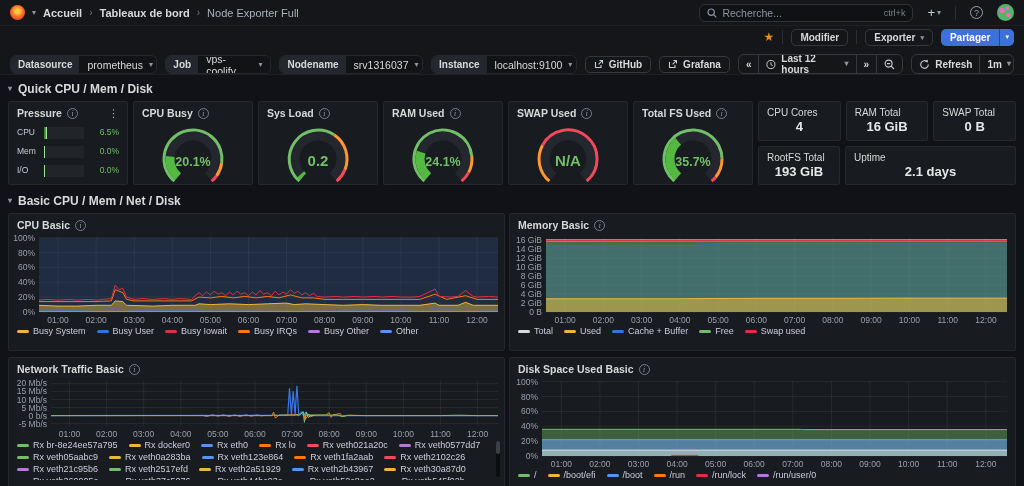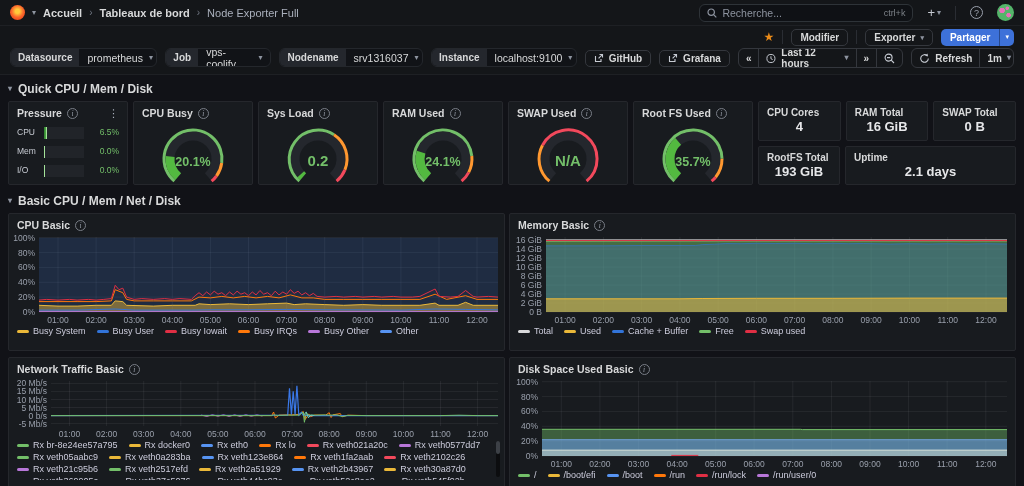--- a/index.html
+++ b/index.html
@@ -21,21 +21,21 @@
   .plusbtn{display:flex;align-items:center;gap:2px;color:#c7cbd3;font-size:13px;cursor:pointer}
   .qicon{border:1.2px solid #9aa0ac;border-radius:50%;width:13px;height:13px;font-size:9px;display:flex;align-items:center;justify-content:center;color:#9aa0ac}
   .avatar{width:17px;height:17px;border-radius:50%;background:radial-gradient(circle at 30% 38%,#e86fb9 0 2.5px,transparent 3px),radial-gradient(circle at 68% 66%,#e86fb9 0 2px,transparent 2.5px),radial-gradient(circle at 60% 25%,#e86fb9 0 1.5px,transparent 2px),#54b56a}
   .subbar{height:22px;background:#141619;display:flex;align-items:center;justify-content:flex-end;padding:0 10px;gap:8px}
   .star{color:#eb8b18;font-size:12px;line-height:1}
   .btn{display:inline-flex;align-items:center;gap:5px;height:17px;padding:0 8px;border:1px solid #34373d;border-radius:5px;background:transparent;color:#d8d9da;font-size:10px;font-weight:700;cursor:pointer;white-space:nowrap}
   .btn .caret{font-size:7px}
   .btn-blue{display:inline-flex;height:17px;border-radius:5px;overflow:hidden;cursor:pointer}
   .btn-blue .main{background:#3d71d9;color:#fff;font-size:10px;font-weight:700;display:flex;align-items:center;padding:0 9px}
   .btn-blue .dd{background:#3d71d9;border-left:1px solid rgba(0,0,0,.35);display:flex;align-items:center;padding:0 5px;color:#fff;font-size:7px}
-  .toolbar{height:27px;background:#141619;border-bottom:1px solid #1e2024;display:flex;align-items:flex-start;padding:0 10px;gap:8px}
+  .toolbar{height:27px;background:#141619;border-bottom:1px solid #1e2024;display:flex;align-items:flex-end;padding:0 10px;gap:8px}
   .vars{display:flex;gap:8px}
   .vchip{display:flex;align-items:stretch;height:19px;border-radius:6px;overflow:hidden;background:#111317;border:1px solid #24272c;cursor:pointer}
   .vchip .vl{background:#24272d;color:#d8d9da;display:flex;align-items:center;padding:0 7px;font-size:10px;font-weight:700}
   .vchip .vv{display:flex;align-items:center;gap:6px;padding:0 8px;color:#d8d9da;font-size:10.5px}
   .tb-right{margin-left:auto;display:flex;align-items:center;gap:8px}
   .seg-group{display:flex;align-items:stretch;height:20px;border:1px solid #34373d;border-radius:6px;overflow:hidden}
   .seg{display:flex;align-items:center;gap:5px;padding:0 7px;border-right:1px solid #34373d;color:#d8d9da;font-size:10px;font-weight:700;cursor:pointer}
   .seg:last-child{border-right:none}
   .icon-svg{display:block}
   .dash{padding:4px 8px 0}
@@ -52,21 +52,21 @@
   .gval{fill:#73bf69;font-weight:700;font-family:"Liberation Sans",sans-serif}
   .press-rows{padding:6px 8px 0}
   .prow{display:flex;align-items:flex-start;gap:5px;height:13px;margin-bottom:6px}
   .prow .pl{width:22px;font-size:8.5px;color:#c7cbd3;text-align:left}
   .pbar{flex:1;height:12px;background:#212429;position:relative;overflow:hidden}
   .pfill{position:absolute;left:0;top:0;bottom:0;background:linear-gradient(90deg,#2f7d2f,#4fae46);border-right:1.5px solid #a4e39a}
   .pv{width:30px;font-size:8.5px;color:#73bf69;text-align:right}
   .stats-cluster{display:flex;flex-direction:column;gap:5px;flex:1}
   .stats-row{display:flex;gap:5px;flex:1}
   .stat{flex:1;display:flex;flex-direction:column}
-  .stat .sl{font-size:10px;font-weight:700;color:#d8d9da;padding:5px 8px 0}
+  .stat .sl{font-size:10px;font-weight:400;color:#d8d9da;padding:5px 8px 0}
   .stat .sv{flex:1;display:flex;align-items:center;justify-content:center;font-size:13px;font-weight:700;color:#e6e7e9;padding-bottom:4px}
   .r2{display:flex;gap:4px;margin-top:3px;margin-bottom:6px}
   .cpanel-l{width:497px;height:138px;display:flex;flex-direction:column}
   .cpanel-r{flex:1;height:138px;display:flex;flex-direction:column}
   .chart-host{width:100%}
   .h92{height:92px}
   .h62{height:62px}
   .grid{stroke:rgba(204,204,220,0.08);stroke-width:1}
   .tick{fill:#9aa0ac;font-size:8.5px;font-family:"Liberation Sans",sans-serif}
   .legend{display:flex;flex-wrap:wrap;column-gap:11px;row-gap:2px;padding:1px 8px 3px;overflow:hidden}
@@ -301,21 +301,21 @@
           <svg width="118" height="62">
             <path d="M44.2,55.6 A23,23 0 1 1 73.8,55.6" fill="none" stroke="#24272d" stroke-width="9"></path>
             <path d="M40.4,60.2 A29,29 0 0 1 33.5,24.2" fill="none" stroke="#ff9830" stroke-width="3"></path>
             <path d="M33.5,24.2 A29,29 0 1 1 77.6,60.2" fill="none" stroke="#f2495c" stroke-width="3"></path>
             <text x="59" y="45" class="gval" text-anchor="middle" font-size="15">N/A</text>
           </svg>
         </div>
     </div>
     <div class="panel gpanel">
       <div class="ph">
-          <span class="pt">Root FS Used</span>
+          <span class="pt">Total FS Used</span>
           <span class="info">i</span>
         </div>
       <div class="ghost">
           <svg width="118" height="62">
             <path d="M44.2,55.6 A23,23 0 1 1 73.8,55.6" fill="none" stroke="#24272d" stroke-width="9"></path>
             <path d="M40.4,60.2 A29,29 0 1 1 88.0,37.8" fill="none" stroke="#73bf69" stroke-width="3"></path>
             <path d="M88.0,37.8 A29,29 0 0 1 81.6,56.2" fill="none" stroke="#ff9830" stroke-width="3"></path>
             <path d="M81.6,56.2 A29,29 0 0 1 77.6,60.2" fill="none" stroke="#f2495c" stroke-width="3"></path>
             <path d="M44.2,55.6 A23,23 0 0 1 44.2,20.4" fill="none" stroke="#53b940" stroke-width="9"></path>
             <text x="59" y="45" class="gval" text-anchor="middle" font-size="12.5">35.7%</text>

